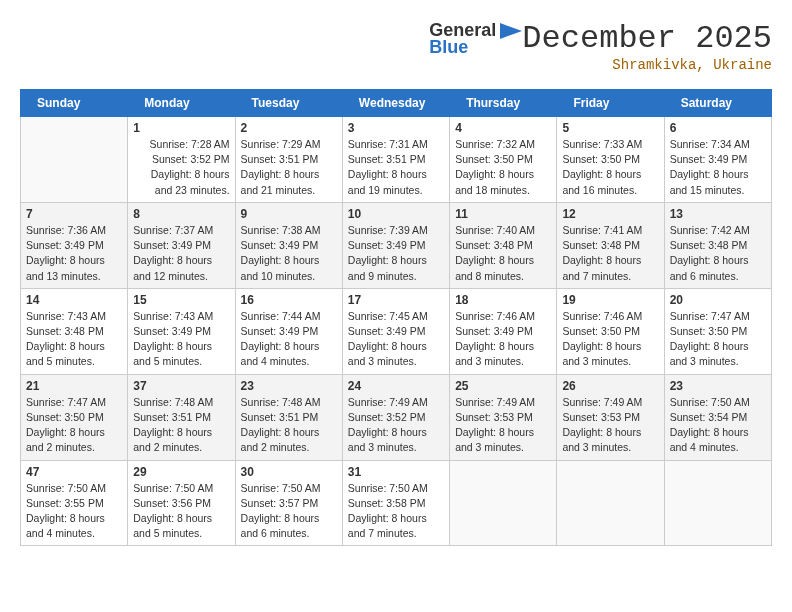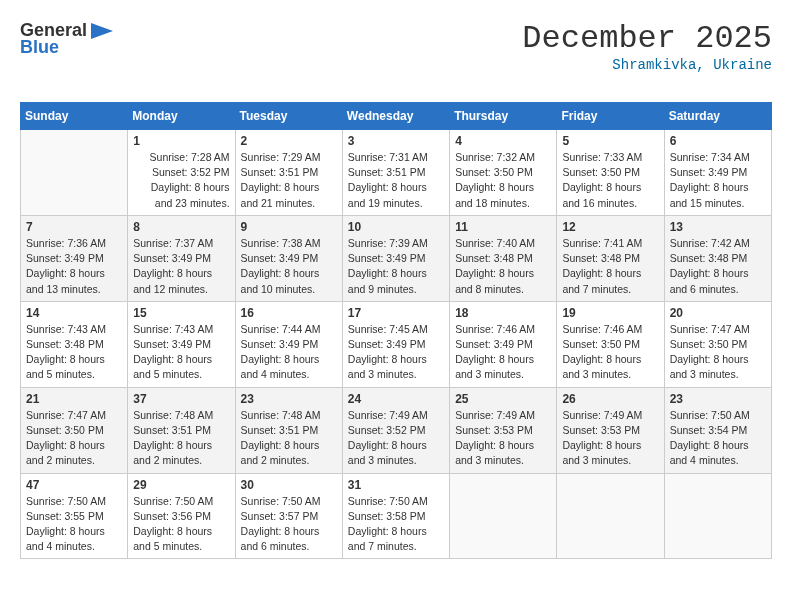--- a/index.html
+++ b/index.html
@@ -5,23 +5,23 @@
     * { box-sizing: border-box; margin: 0; padding: 0; }
     body {
       font-family: Arial, sans-serif;
       background: #fff;
       width: 792px;
       min-height: 612px;
       padding: 20px;
     }
     .header {
       display: flex;
-      justify-content: space-between;
+      justify-content: flex-end;
       align-items: flex-start;
-      margin-bottom: 29px;
+      margin-bottom: 16px;
     }
     .logo {
       display: flex;
       flex-direction: column;
       align-items: flex-start;
     }
     .logo-line {
       display: flex;
       align-items: center;
       gap: 2px;
@@ -30,31 +30,31 @@
       text-align: right;
       font-family: Liberation Mono, monospace;
     }
     .month-title {
       font-size: 32px;
       font-weight: normal;
       color: #333;
     }
     .subtitle {
       font-size: 14px;
-      color: #0369a1;
+      color: #a16207;
     }
     .calendar {
       width: 100%;
       border-collapse: collapse;
       font-size: 11px;
     }
     .calendar th {
       background-color: #2a72c3;
       color: #fff;
-      padding: 6px 4px;
+      padding: 6px 16px;
       text-align: left;
       font-size: 12px;
       font-weight: bold;
       border: 1px solid #2a72c3;
       margin-left: 27px;
     }
     .calendar td {
       border: 1px solid #ccc;
       vertical-align: top;
       padding: 4px 5px;

